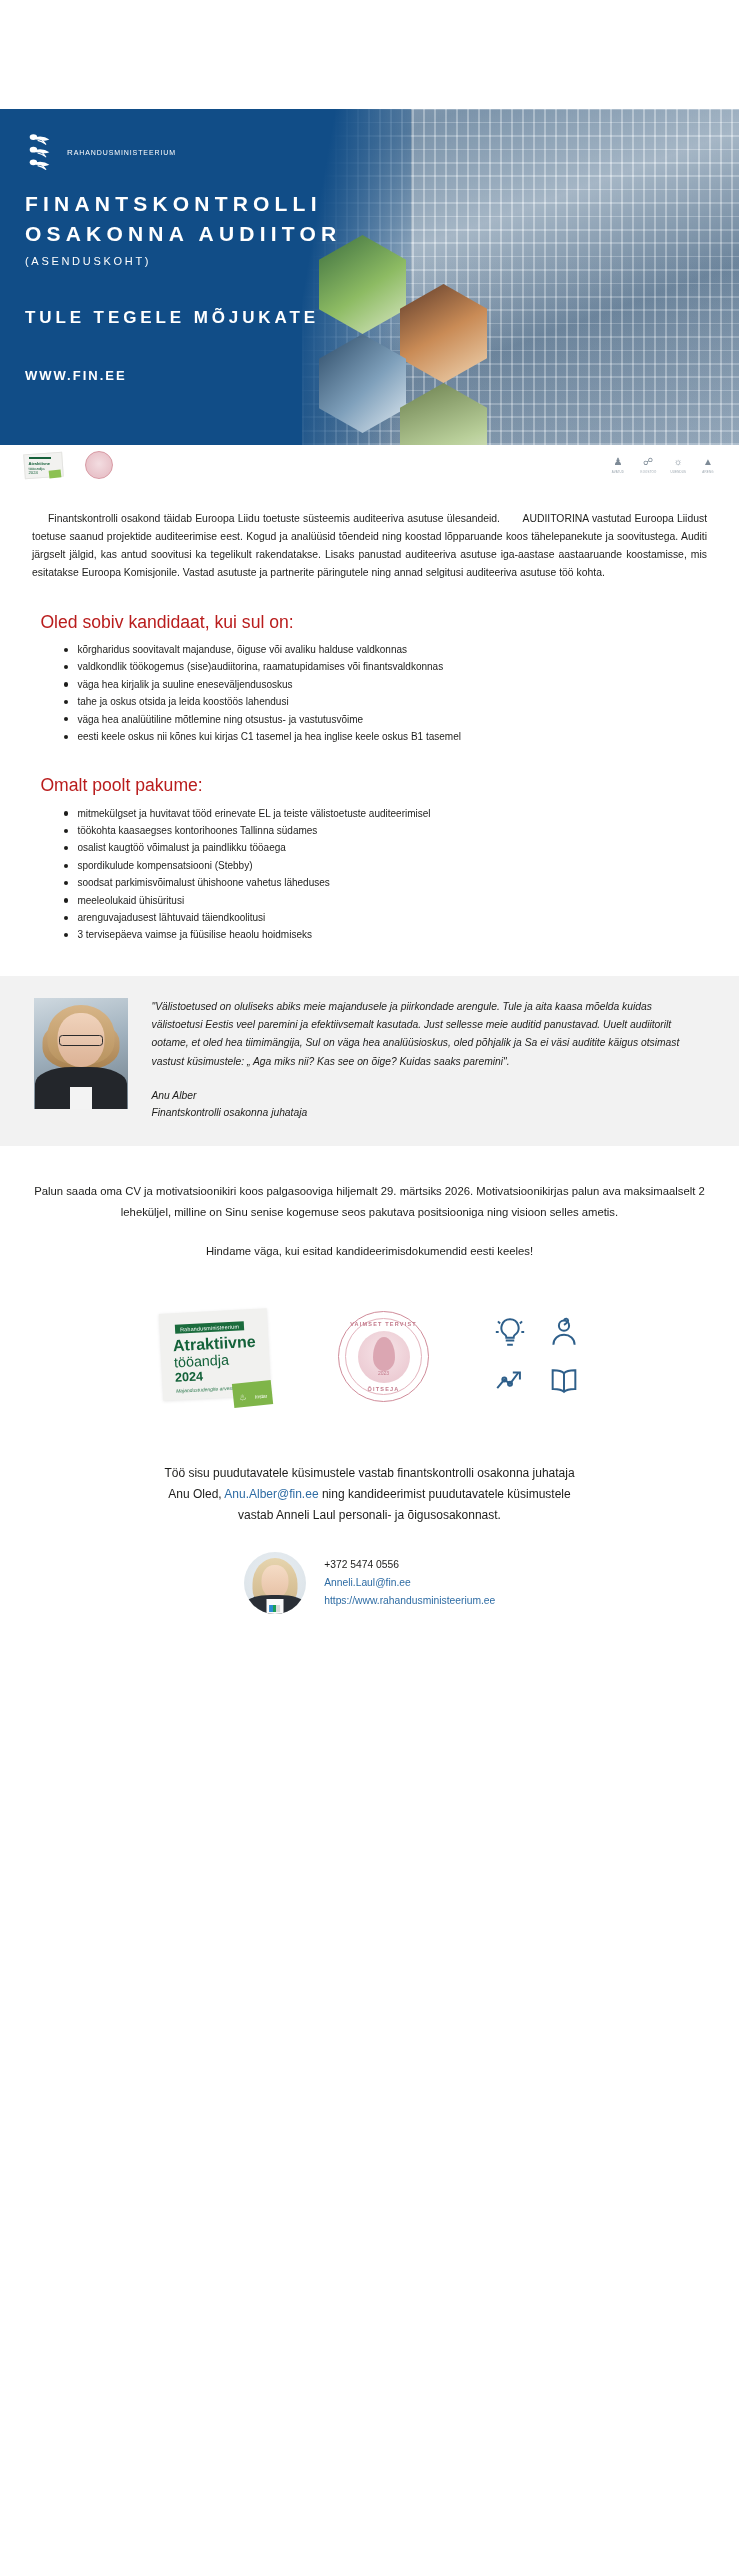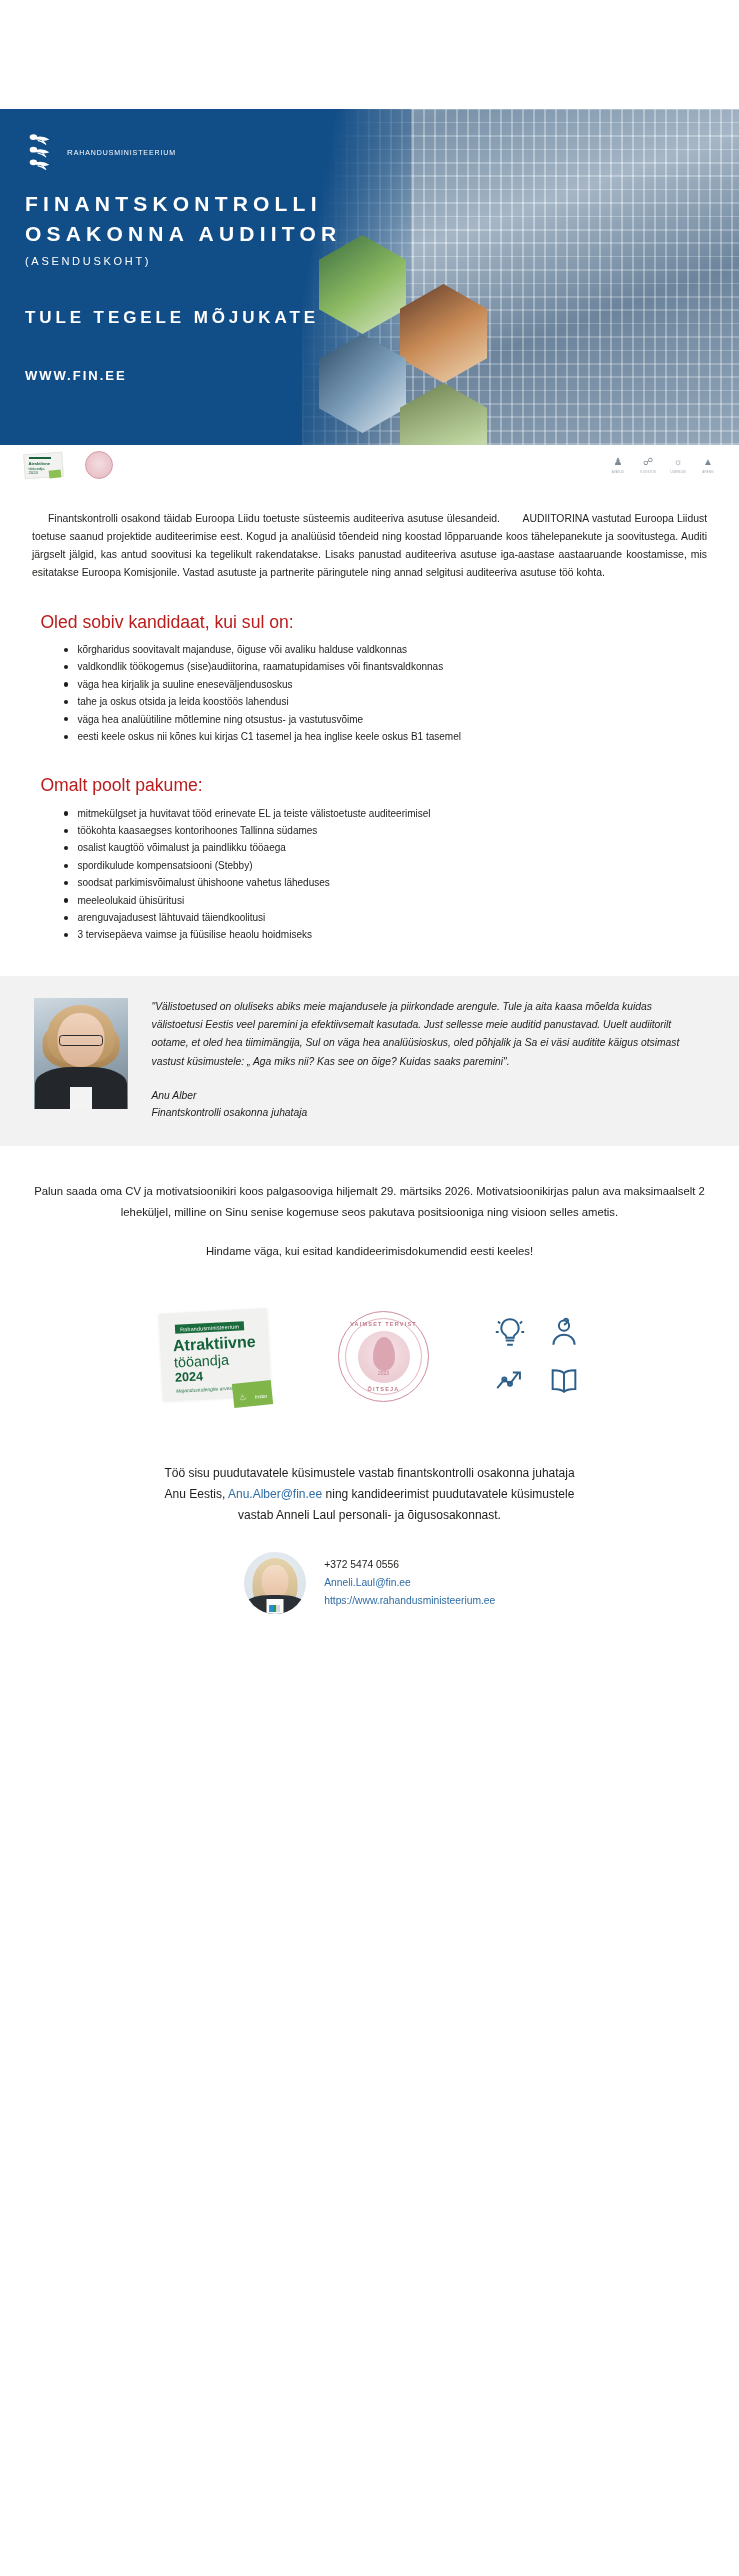--- a/index.html
+++ b/index.html
@@ -553,21 +553,21 @@
         <svg viewBox="0 0 24 24" fill="none" stroke="#2e5f8a" stroke-width="1.4">
           <path d="M12 6.5C10.5 5 8 4.3 4 4.4v13.2c4-.1 6.5.6 8 2.1 1.5-1.5 4-2.2 8-2.1V4.4c-4-.1-6.5.6-8 2.1z"></path>
           <path d="M12 6.5v13.2"></path>
         </svg>
       </div>
     </div>
   </div>
 
   <div class="footer">
     <div>Töö sisu puudutavatele küsimustele vastab finantskontrolli osakonna juhataja</div>
-    <div><span>Anu Eestis, </span><a class="lnk" href="#">Anu.Alber@fin.ee</a><span> ning kandideerimist puudutavatele küsimustele</span></div>
+    <div><span>Anu Oled, </span><a class="lnk" href="#">Anu.Alber@fin.ee</a><span> ning kandideerimist puudutavatele küsimustele</span></div>
     <div>vastab Anneli Laul personali- ja õigusosakonnast.</div>
   </div>
 
   <div class="contact-row">
     <div class="avatar">
       <div class="hair"></div>
       <div class="face"></div>
       <div class="shoulders"></div>
       <div class="collar"></div>
       <div class="flag"></div>

